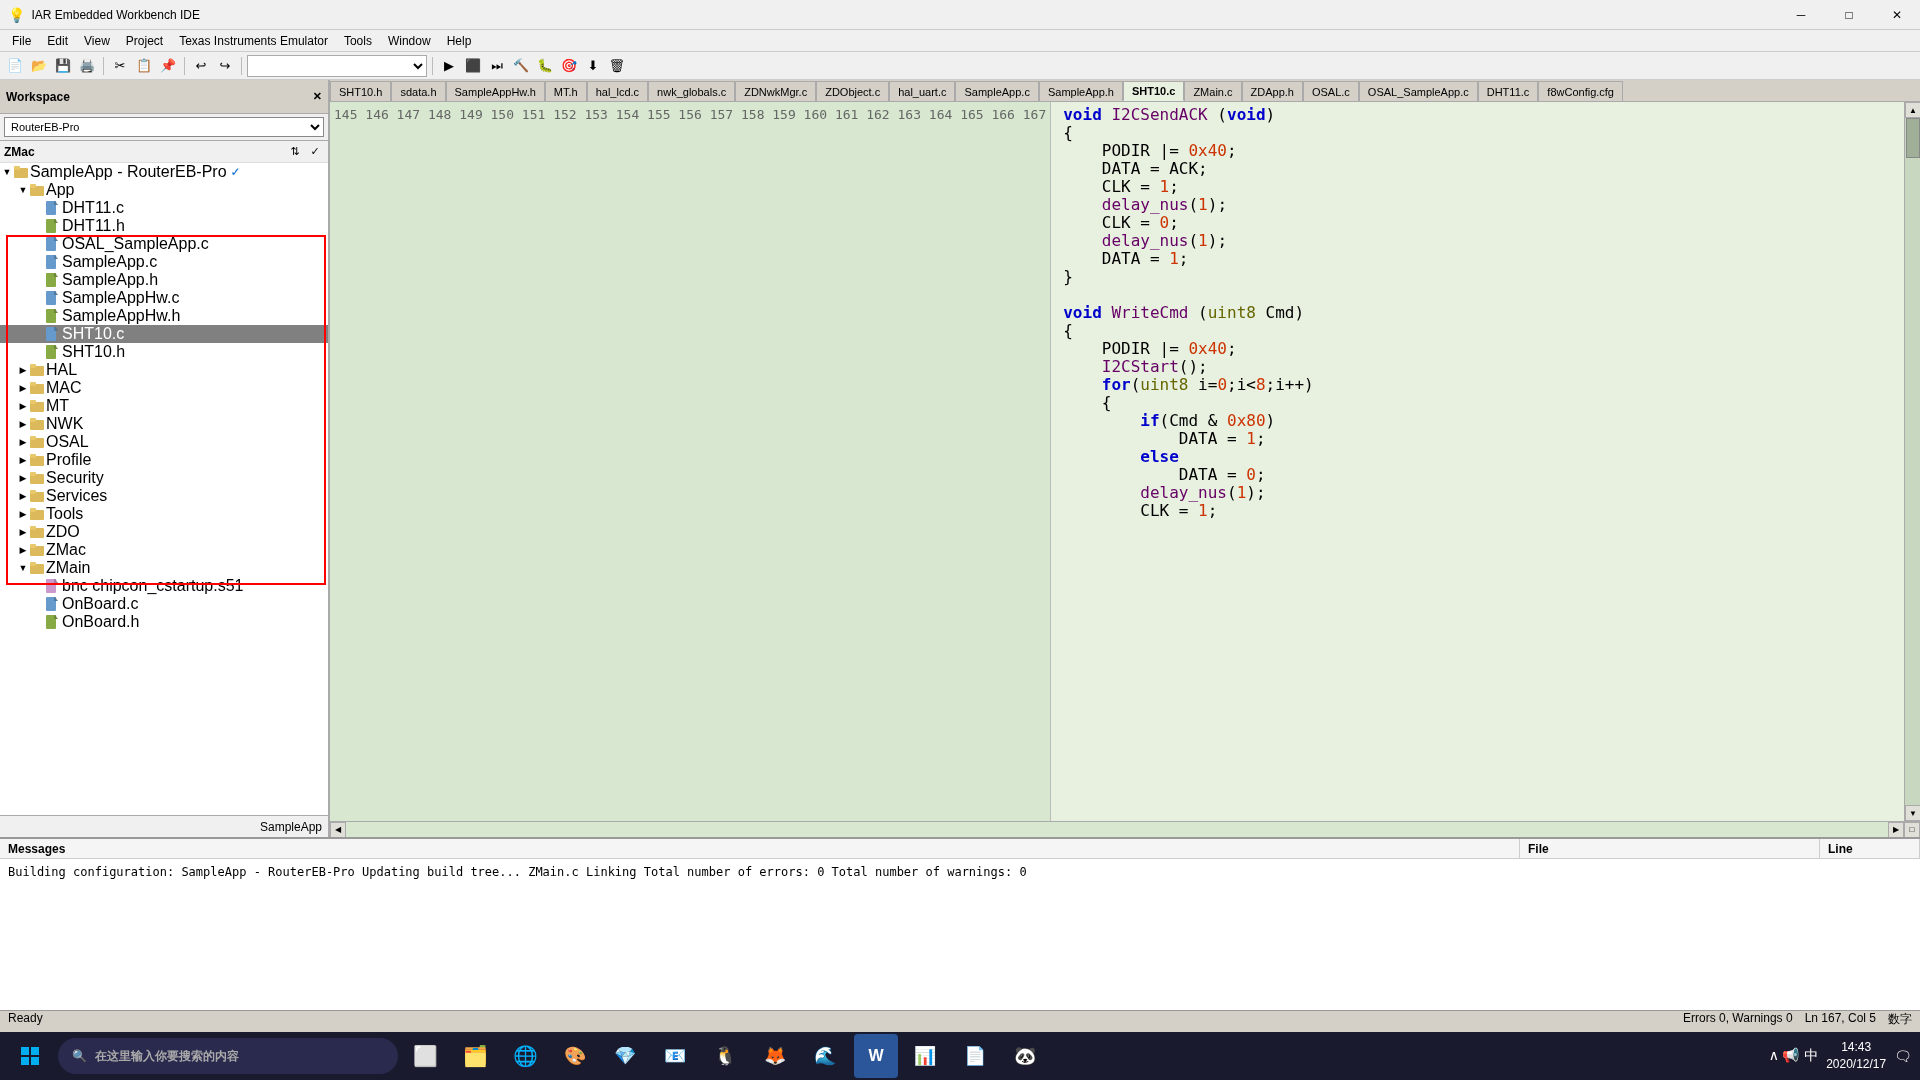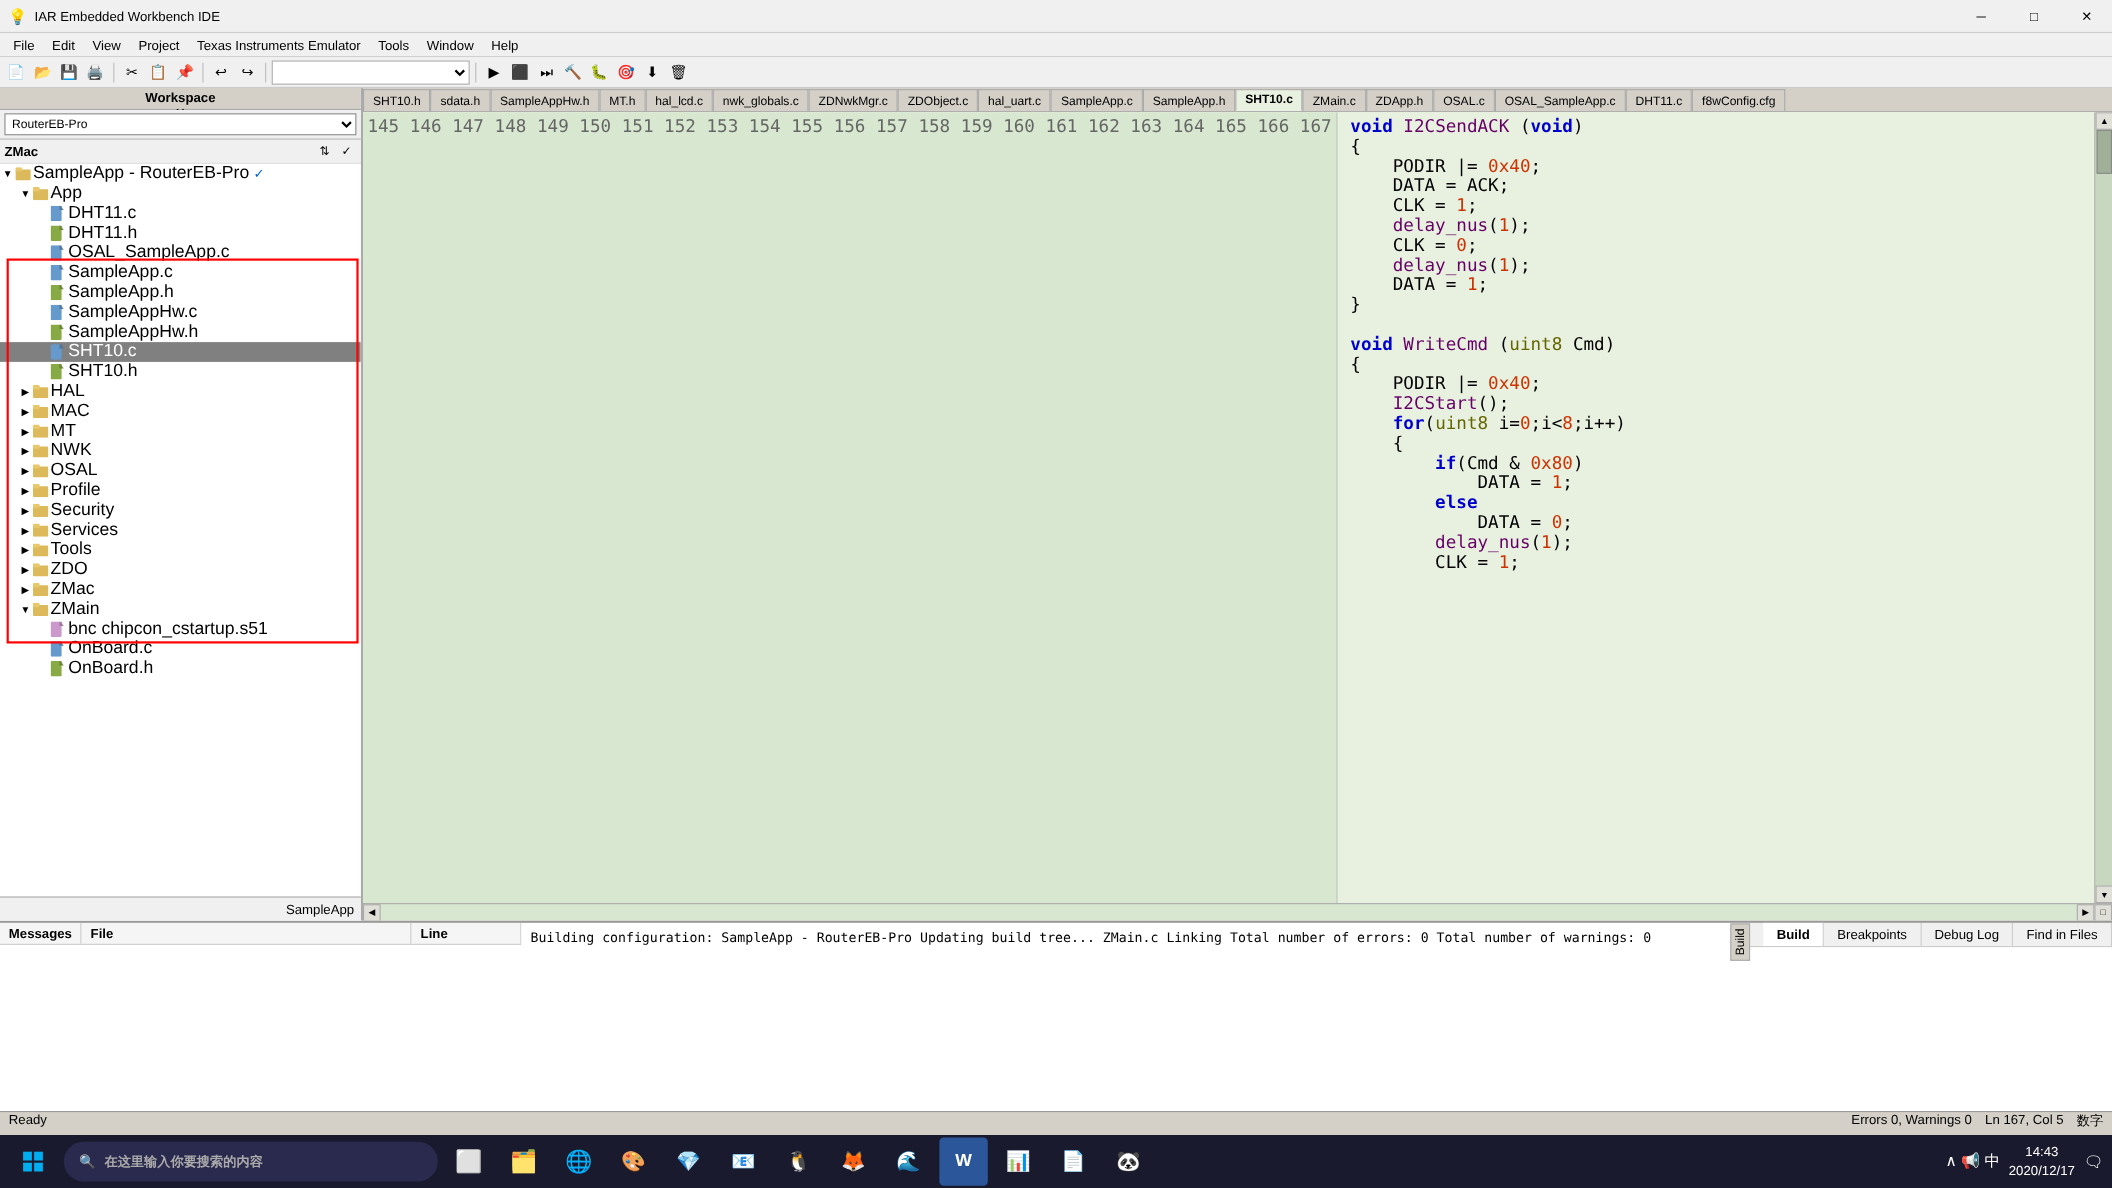--- a/index.html
+++ b/index.html
@@ -62,22 +62,21 @@
     
     #workspace-header {
       background: #d4d0c8;
       border-bottom: 1px solid #aaa;
       padding: 2px 6px;
       font-size: 12px;
       font-weight: bold;
       display: flex;
       align-items: center;
       justify-content: space-between;
-      height: 20px;
-      flex-direction: column;
+      height: 34px;
     }
     
     .ws-close { cursor: pointer; font-size: 11px; }
     
     #workspace-dropdown {
       padding: 3px 4px;
       border-bottom: 1px solid #aaa;
       display: flex;
       align-items: center;
       gap: 4px;
@@ -185,21 +184,21 @@
       display: flex;
       overflow: hidden;
       background: #e8f0e0;
     }
     
     #line-numbers {
       background: #d8e8d0;
       padding: 4px 4px;
       text-align: right;
       font-family: 'Consolas', monospace;
-      font-size: 16px;
+      font-size: 13px;
       color: #666;
       border-right: 1px solid #bbb;
       min-width: 35px;
       overflow: hidden;
       line-height: 18px;
     }
     
     #code-content {
       flex: 1;
       padding: 4px 12px;
@@ -226,21 +225,21 @@
       align-items: center;
       border-top: 1px solid #aaa;
     }
     
     
     #output-panel {
       height: 195px;
       border-top: 2px solid #999;
       background: white;
       display: flex;
-      flex-direction: row;
+      flex-direction: column;
     }
     
     #output-tabs {
       display: flex;
       background: #f0f0f0;
       border-bottom: 1px solid #ccc;
       height: 22px;
     }
     
     .output-tab {

